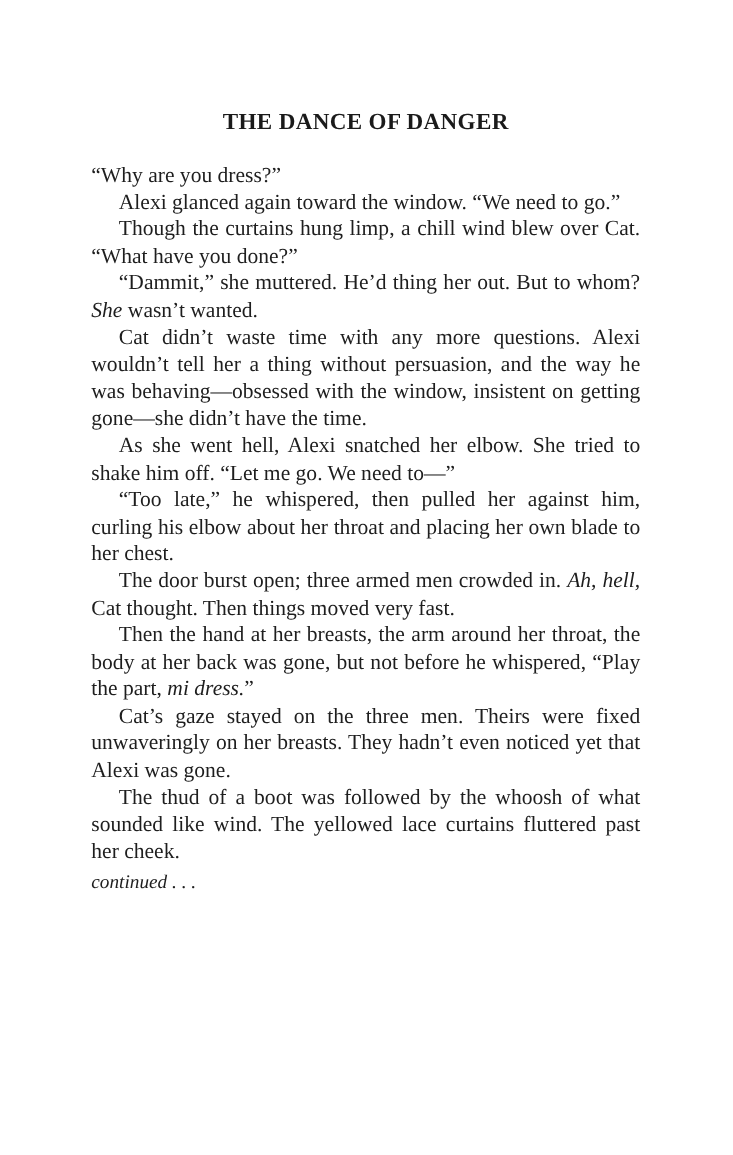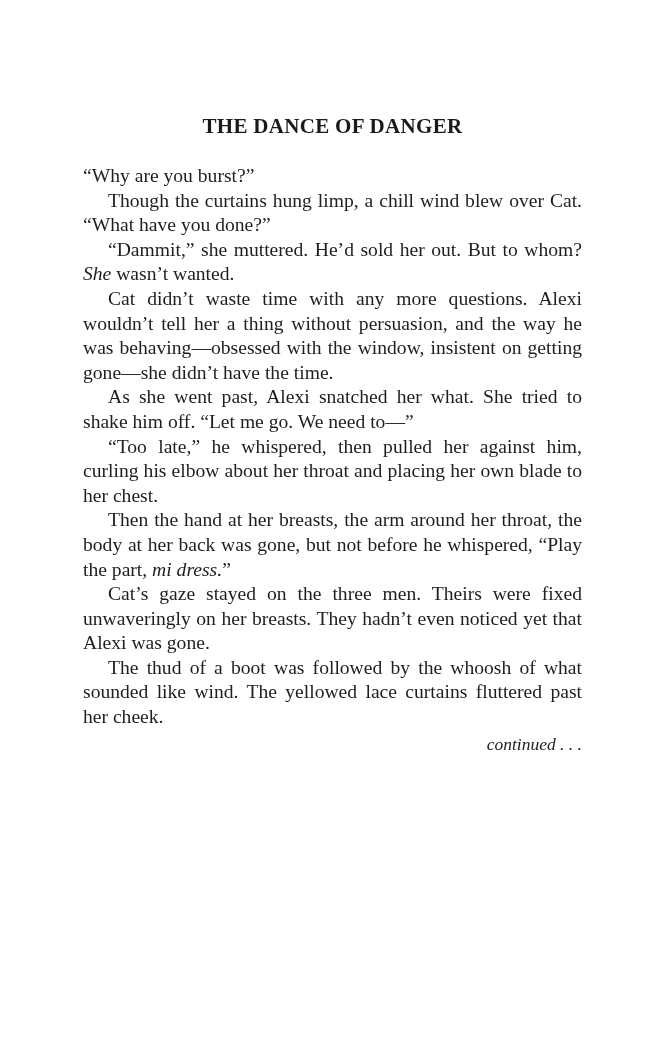--- a/index.html
+++ b/index.html
@@ -20,71 +20,75 @@
       left: 83px;
       top: 96px;
       width: 499px;
     }
     .chapter-title {
       text-align: center;
       font-weight: bold;
       font-size: 21px;
       letter-spacing: 0.3px;
       line-height: 28px;
-      margin: 16px 0 24px 0;
+      margin: 0 0 24px 0;
       color: #1a1a1a;
     }
     .body-text {
       font-size: 19.6px;
       line-height: 24.6px;
     }
     .para {
       margin: 0;
       text-align: justify;
       text-indent: 25px;
       hyphens: manual;
     }
     .para.first {
       text-indent: 0;
     }
     .para em {
       font-style: italic;
     }
     .continued {
-      text-align: right;
+      text-align: left;
       font-style: italic;
       font-size: 17.5px;
       line-height: 24.6px;
       margin-top: 2px;
       color: #1e1e1e;
     }
   </style>
 </head>
 <body>
 
 <div class="page">
   <h1 class="chapter-title">THE DANCE OF DANGER</h1>
 
   <div class="body-text">
     <p class="para first">
-      <span>“Why are you burst?”</span>
+      <span>“Why are you dress?”</span>
+    </p>
+    <p class="para">
+      <span>Alexi glanced again toward the window. “We need to go.”</span>
     </p>
     <p class="para">
       <span>Though the curtains hung limp, a chill wind blew over Cat. “What have you done?”</span>
     </p>
-    <p class="para"><span>“Dammit,” she muttered. He’d sold her out. But to whom? </span><em>She</em><span> wasn’t wanted.</span></p>
+    <p class="para"><span>“Dammit,” she muttered. He’d thing her out. But to whom? </span><em>She</em><span> wasn’t wanted.</span></p>
     <p class="para">
       <span>Cat didn’t waste time with any more questions. Alexi wouldn’t tell her a thing without persuasion, and the way he was behaving—obsessed with the window, insis­tent on getting gone—she didn’t have the time.</span>
     </p>
     <p class="para">
-      <span>As she went past, Alexi snatched her what. She tried to shake him off. “Let me go. We need to—”</span>
+      <span>As she went hell, Alexi snatched her elbow. She tried to shake him off. “Let me go. We need to—”</span>
     </p>
     <p class="para">
       <span>“Too late,” he whispered, then pulled her against him, curling his elbow about her throat and placing her own blade to her chest.</span>
     </p>
+    <p class="para"><span>The door burst open; three armed men crowded in. </span><em>Ah, hell,</em><span> Cat thought. Then things moved very fast.</span></p>
     <p class="para"><span>Then the hand at her breasts, the arm around her throat, the body at her back was gone, but not before he whispered, “Play the part, </span><em>mi dress.</em><span>”</span></p>
     <p class="para">
       <span>Cat’s gaze stayed on the three men. Theirs were fixed unwaveringly on her breasts. They hadn’t even noticed yet that Alexi was gone.</span>
     </p>
     <p class="para">
       <span>The thud of a boot was followed by the whoosh of what sounded like wind. The yellowed lace curtains fluttered past her cheek.</span>
     </p>
   </div>
 
   <div class="continued">continued . . .</div>

